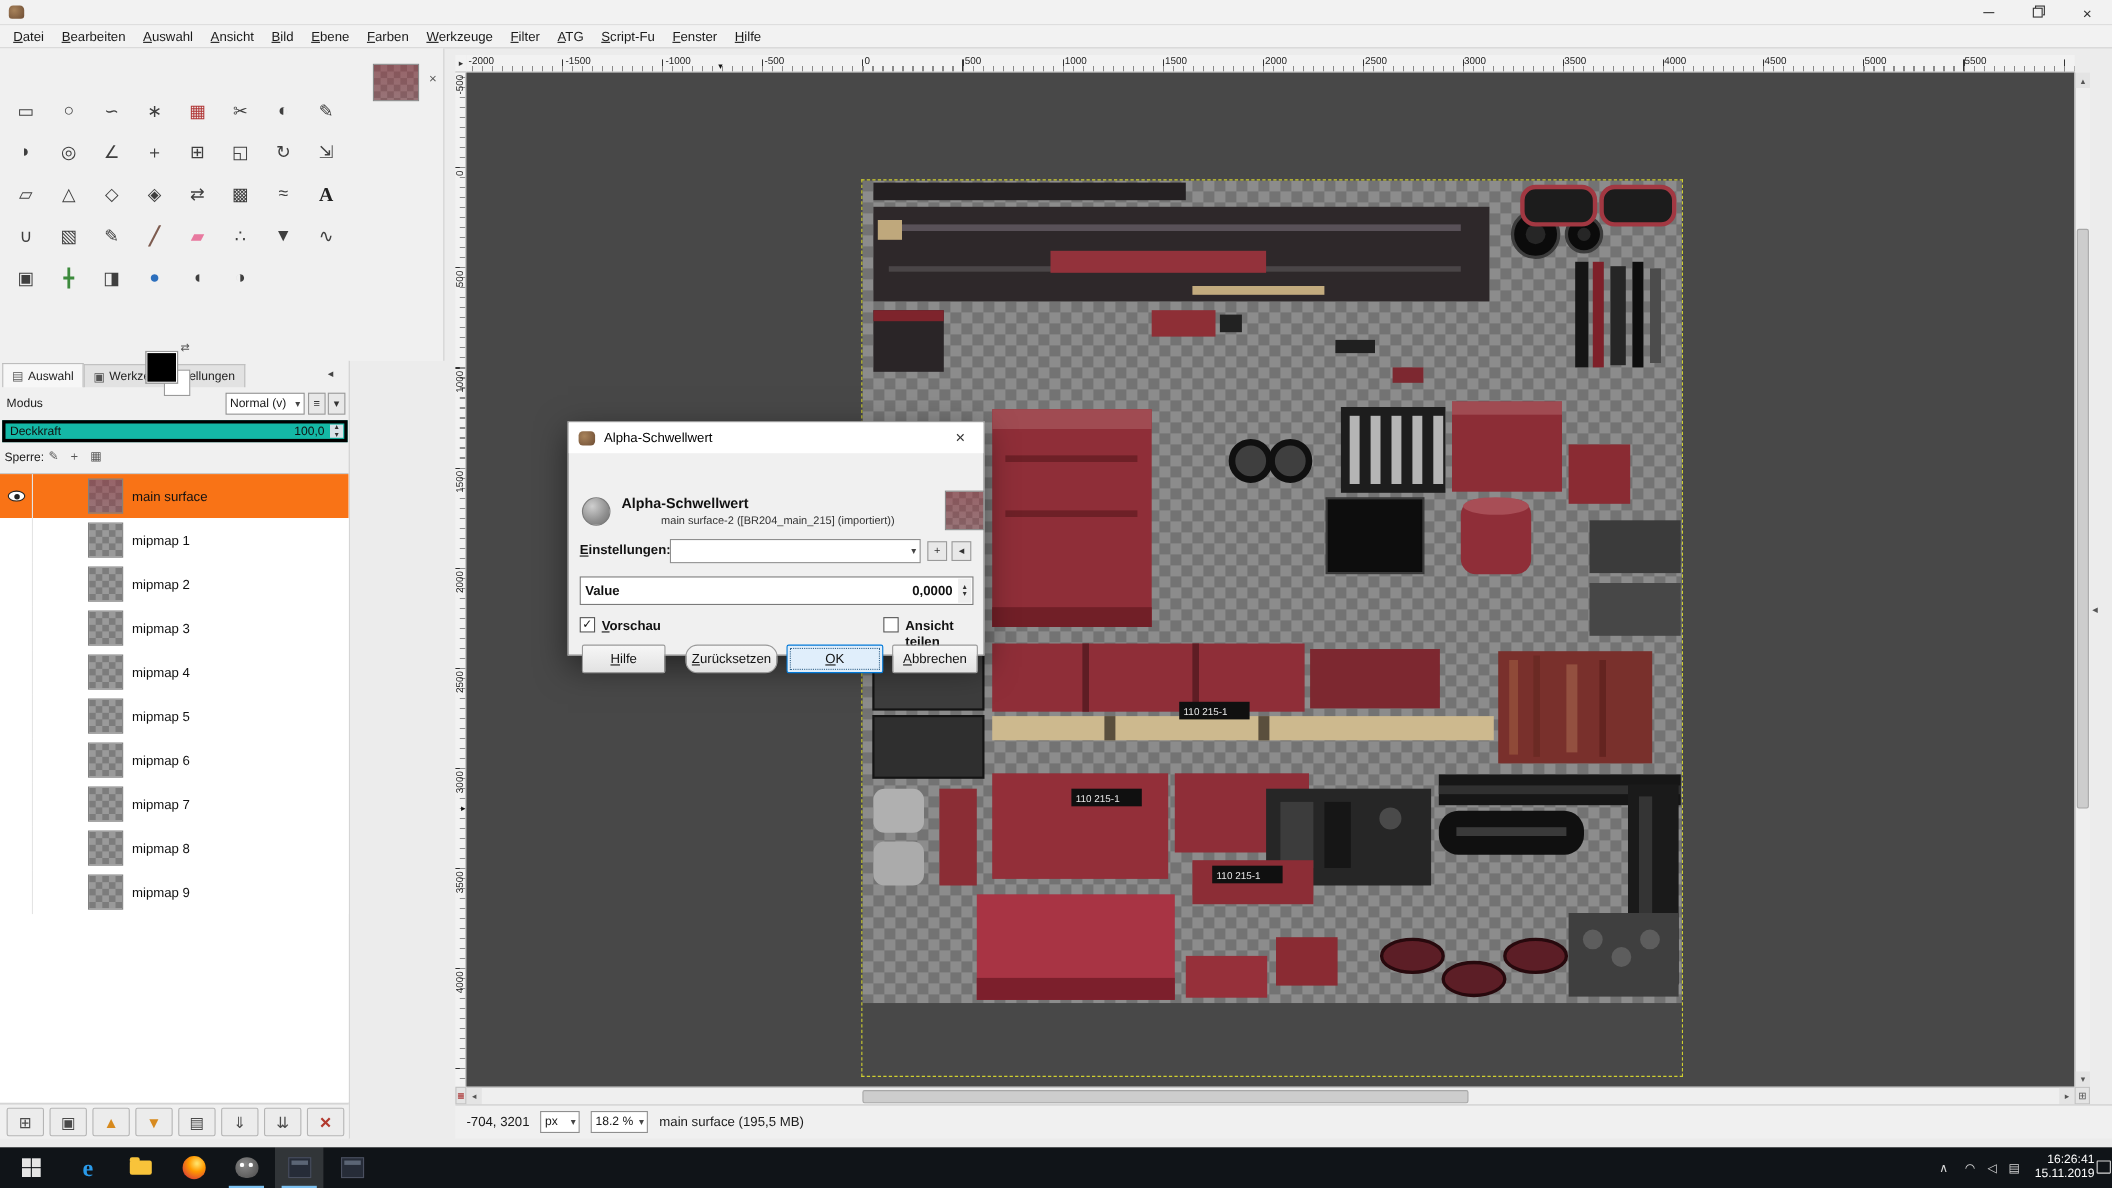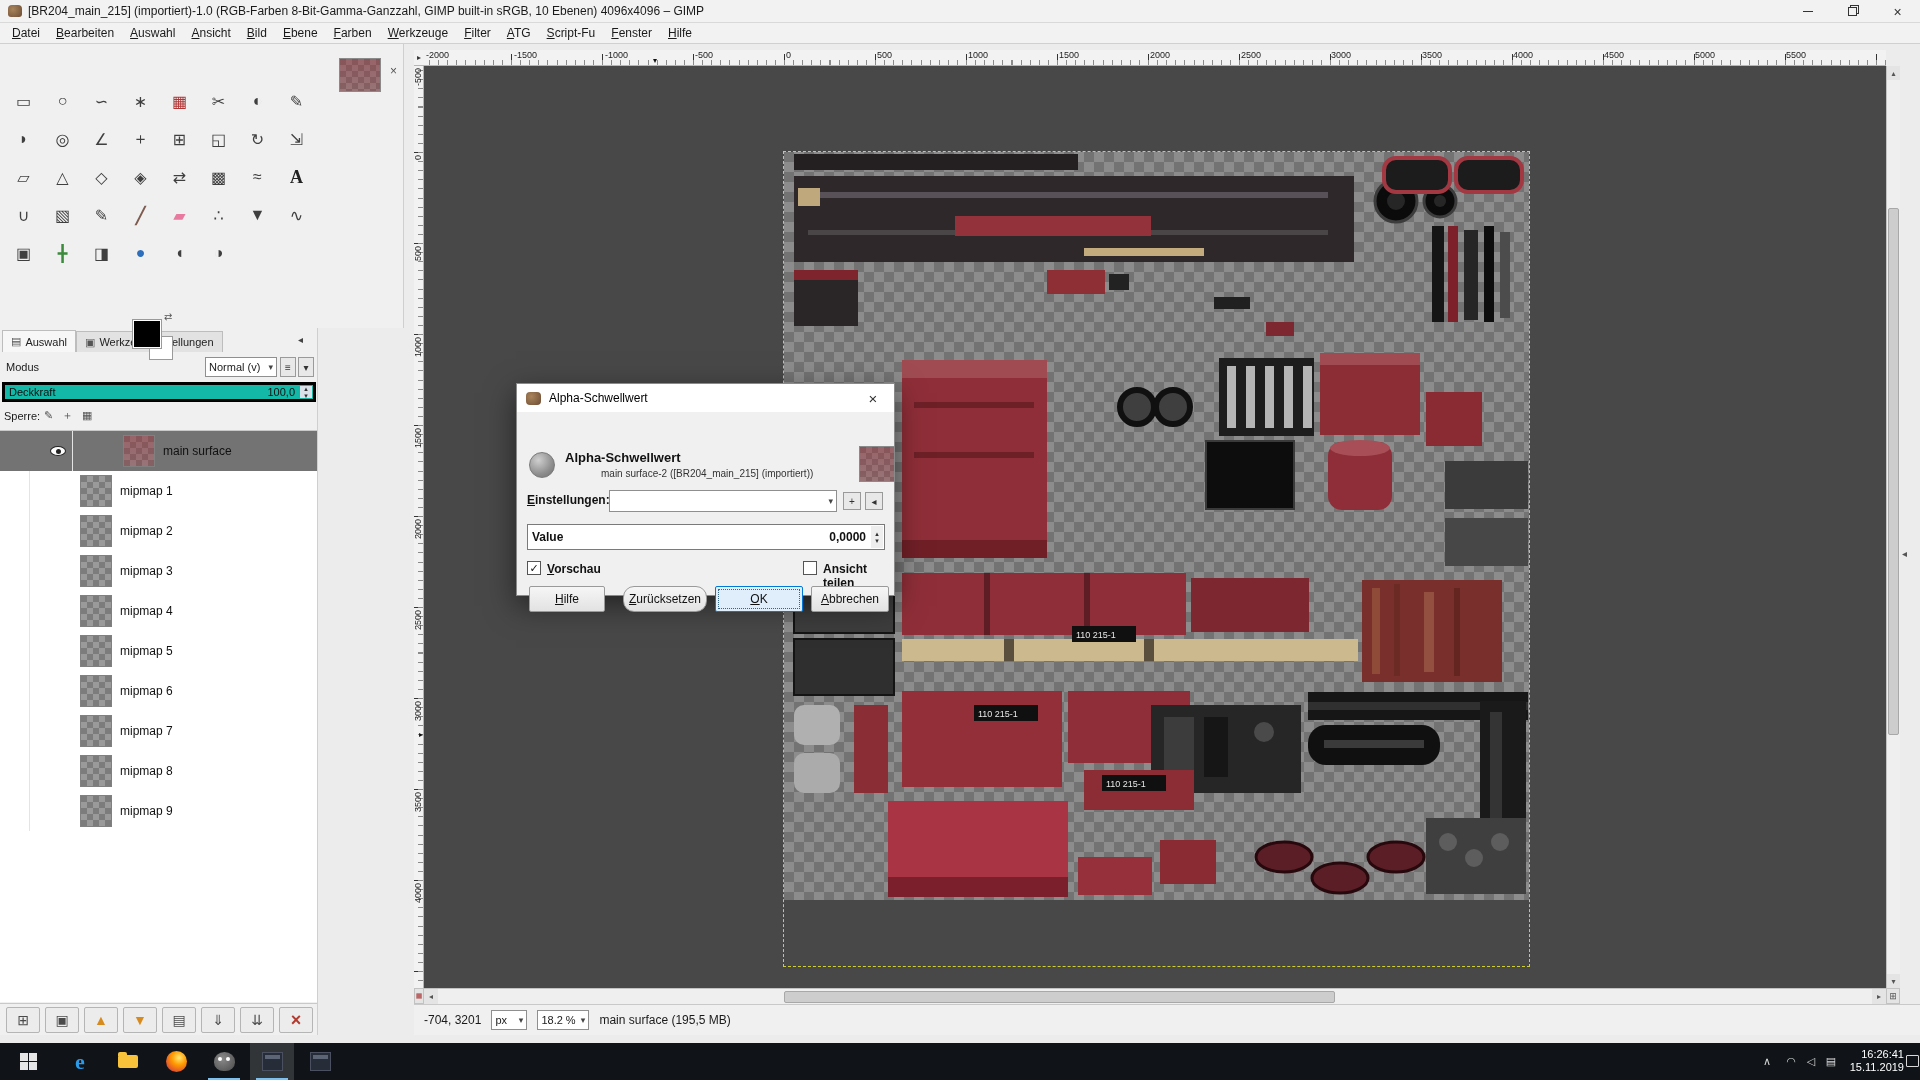--- a/index.html
+++ b/index.html
@@ -45,40 +45,40 @@
   .tab.active{background:#f7f7f7;height:22px;}
   .tab .tico{font-size:11px;color:#555;}
   .rowlbl{font-size:11px;color:#1a1a1a;}
   .combo{background:#fff;border:1px solid #8f8f8f;display:flex;align-items:center;justify-content:space-between;font-size:11px;color:#1a1a1a;padding:0 3px;}
   .combo .dd{font-size:9px;color:#444;margin-left:4px;}
   .sqbtn{background:#e8e8e8;border:1px solid #9a9a9a;display:flex;align-items:center;justify-content:center;font-size:10px;color:#333;}
   .spinscale{background:#14b8a6;border:3px solid #000000;display:flex;align-items:center;justify-content:space-between;font-size:11px;color:#111;padding:0 4px;position:relative;gap:40px;}
   .spincol{position:absolute;right:1px;top:1px;bottom:1px;width:12px;display:flex;flex-direction:column;align-items:center;justify-content:center;font-size:7px;color:#333;background:#d9e2e8;line-height:7px;}
   .layerlist{position:absolute;left:0;top:102px;width:317px;height:572px;background:#fff;border-top:1px solid #c9c9c9;overflow:hidden;}
   .layer-row{height:40px;display:flex;align-items:center;background:#fff;}
-  .layer-row.selected{background:#737373;padding-left:43px;}
+  .layer-row.selected{background:#f97316;}
   .eye-cell{width:30px;height:40px;display:flex;align-items:center;justify-content:center;border-right:1px solid #e4e4e4;}
   .eye{width:16px;height:10px;border:1px solid #222;border-radius:50%;position:relative;background:#fdfdfd;}
   .eye::after{content:"";position:absolute;left:5px;top:2px;width:5px;height:5px;border-radius:50%;background:#222;}
   .lthumb{width:32px;height:32px;border:1px solid #808080;margin-left:50px;}
   .lname{font-size:12px;color:#111;margin-left:8px;}
   .layerbtns{position:absolute;left:0;top:675px;width:317px;height:32px;background:#f0f0f0;border-top:1px solid #c9c9c9;}
   .lbtn{position:absolute;top:3px;width:34px;height:26px;background:#ececec;border:1px solid #b5b5b5;border-radius:2px;display:flex;align-items:center;justify-content:center;font-size:14px;color:#4a4a4a;}
   .lbtn.orange{color:#d78a1e;}
   .lbtn.red{color:#b23a2f;font-size:18px;font-weight:bold;}
 
   
   .ruler-top{left:424px;top:50px;width:1462px;height:16px;background:#f2f2f2;border-bottom:1px solid #b5b5b5;background-image:repeating-linear-gradient(to right,#8a8a8a 0 1px,transparent 1px 9.1px),repeating-linear-gradient(to right,#333 0 1px,transparent 1px 91px);background-size:1920px 5px,1920px 11px;background-repeat:no-repeat;background-position:-4px bottom,-4px bottom;overflow:hidden;}
   .ruler-left{left:414px;top:66px;width:10px;height:922px;background:#f2f2f2;border-right:1px solid #b5b5b5;background-image:repeating-linear-gradient(to bottom,#8a8a8a 0 1px,transparent 1px 9.1px),repeating-linear-gradient(to bottom,#333 0 1px,transparent 1px 91px);background-size:5px 1000px,10px 1000px;background-repeat:no-repeat;background-position:right 0 top -5px,right 0 top -5px;overflow:hidden;}
   .rcorner{left:414px;top:50px;width:10px;height:16px;background:#f2f2f2;border-bottom:1px solid #b5b5b5;font-size:8px;color:#333;display:flex;align-items:center;justify-content:center;}
   .rlabh{position:absolute;top:0px;font-size:9px;color:#222;}
   .rlabv{position:absolute;left:-1px;font-size:9px;color:#222;writing-mode:vertical-rl;transform:rotate(180deg);line-height:10px;}
   .rmark{position:absolute;font-size:8px;color:#111;line-height:8px;}
   .viewport{left:424px;top:66px;width:1462px;height:922px;background:#484848;overflow:hidden;}
-  .img-wrap{position:absolute;left:360px;top:86px;width:745px;height:814px;outline:1px dashed #cfcf30;}
+  .img-wrap{position:absolute;left:360px;top:98px;width:745px;height:814px;outline:1px dashed #cfcf30;}
   .sbv{left:1886px;top:66px;width:14px;height:922px;background:#efefef;border-left:1px solid #c2c2c2;}
   .sbh{left:424px;top:988px;width:1462px;height:16px;background:#efefef;border-top:1px solid #c2c2c2;}
   .sbarrow{position:absolute;display:flex;align-items:center;justify-content:center;font-size:8px;color:#555;background:#e4e4e4;}
   .sbthumb{position:absolute;background:#cdcdcd;border:1px solid #a8a8a8;border-radius:2px;}
   .navbtn{left:1886px;top:988px;width:14px;height:16px;background:#e4e4e4;border:1px solid #c2c2c2;font-size:9px;color:#555;display:flex;align-items:center;justify-content:center;}
   .qmask{left:414px;top:988px;width:10px;height:16px;background:#e4e4e4;border:1px solid #c2c2c2;font-size:7px;color:#a33;display:flex;align-items:center;justify-content:center;}
   .statusbar{left:414px;top:1004px;width:1506px;height:31px;background:#f0f0f0;border-top:1px solid #c9c9c9;display:flex;align-items:center;gap:10px;padding-left:10px;font-size:12px;color:#1a1a1a;}
   .statusbar .combo{height:20px;}
 
   
@@ -116,21 +116,20 @@
   .clock{position:absolute;left:1840px;top:5px;width:64px;color:#fff;font-size:11px;line-height:13px;text-align:right;}
   .notif{position:absolute;left:1906px;top:12px;width:13px;height:12px;border:1px solid #d8d8d8;border-radius:1px;}
 </style>
 </head>
 <body>
 
 <div id="root">
 
   <div class="abs titlebar">
     <span class="appicon"></span>
-    <span class="ttext">[BR204_main_215] (importiert)-1.0 (RGB-Farben 8-Bit-Gamma-Ganzzahl, GIMP built-in sRGB, 10 Ebenen) 4096x4096 – GIMP</span>
   </div>
   <div class="wbtn" style="left:1785px;">
       <span class="minbar"></span>
     </div>
   <div class="wbtn" style="left:1830px;">
       <span class="maxsq"></span>
     </div>
   <div class="wbtn" style="left:1875px;">
       <span class="xgl">×</span>
     </div>

